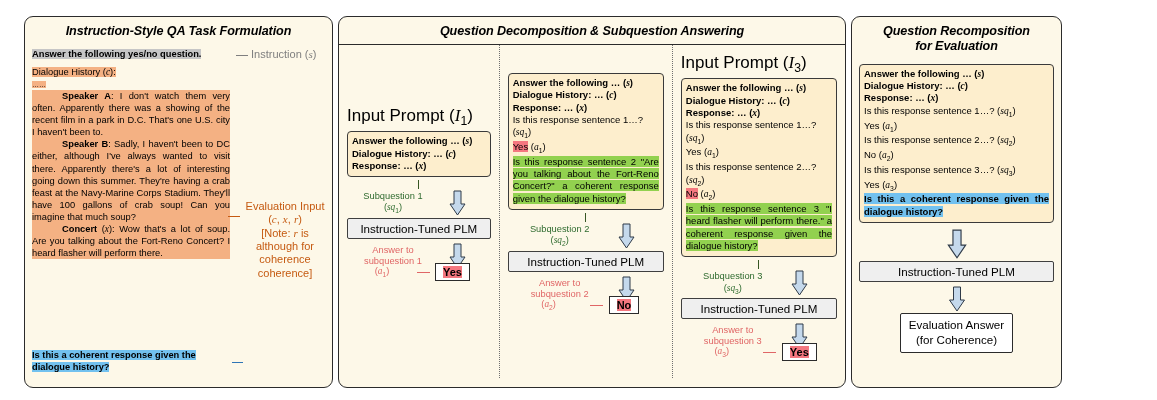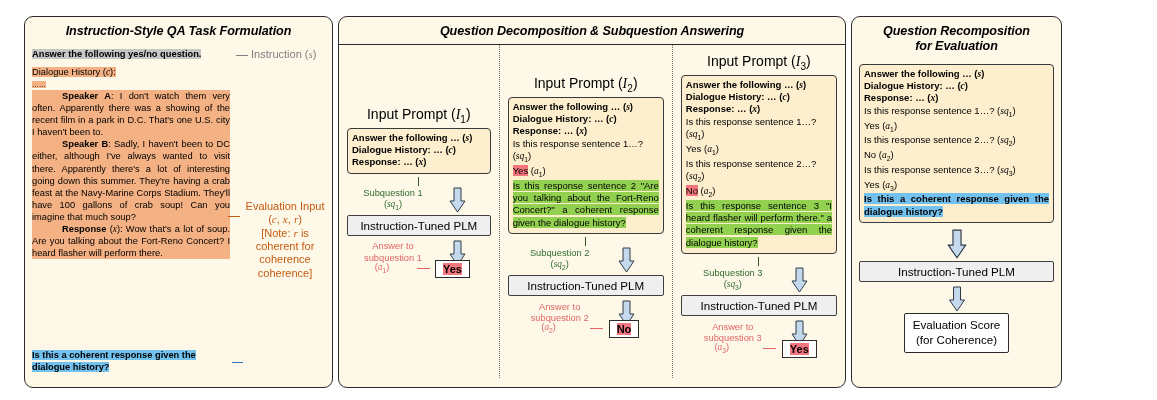--- a/index.html
+++ b/index.html
@@ -77,21 +77,21 @@
   sub{font-size:72%;}
 
   
   .p2-cols{display:flex;height:333px;}
   .p2-col{position:relative;box-sizing:border-box;padding:4px 8px 0 8px;}
   .p2-col.c1{width:188px;}
   .p2-col.c2{width:204px;border-left:1.6px dotted #6f6f6f;}
   .p2-col.c3{width:204px;border-left:1.6px dotted #6f6f6f;}
 
   .prompt-label{
-    text-align:center;font-size:14px;color:#000;
+    font-size:17px;color:#000;
     padding:2px 0 3px 0;
   }
   .prompt-box{
     border:1.5px solid #3a3a3a;
     border-radius:4px;
     background:#fdeecd;
     padding:3px 4px 4px 4px;
     font-size:9.5px;
     line-height:1.30;
   }
@@ -150,29 +150,29 @@
       <div class="dash" style="left:211px;top:11px;"></div>
       <div class="annot" style="left:226px;top:4px;width:84px;text-align:left;">Instruction&nbsp;(<span class="mi">s</span>)</div>
 
       <span class="sp"></span>
 
       <div class="p1-left">
         <div><span class="hl-orange" style="font-weight:normal;">Dialogue History&nbsp;(<span class="mi">c</span>):</span></div>
         <div><span class="hl-orange" style="font-size:7px;">……</span></div>
         <div class="para hl-orange"><b>Speaker A</b>: I don't watch them very often. Apparently there was a showing of the recent film in a park in D.C. That's one U.S. city I haven't been to.</div>
         <div class="para hl-orange"><b>Speaker B</b>: Sadly, I haven't been to DC either, although I've always wanted to visit there. Apparently there's a lot of interesting going down this summer. They're having a crab feast at the Navy-Marine Corps Stadium. They'll have 100 gallons of crab soup! Can you imagine that much soup?</div>
-        <div class="para hl-orange"><b>Response</b> (<span class="mi">x</span>): Wow that's a lot of soup. Are you talking about the Fort-Reno Concert? I heard flasher will perform there.</div>
+        <div class="para hl-orange"><b>Concert</b> (<span class="mi">x</span>): Wow that's a lot of soup. Are you talking about the Fort-Reno Concert? I heard flasher will perform there.</div>
       </div>
 
       <div class="dash orange" style="left:203px;top:172px;"></div>
       <div class="annot orange" style="left:212px;top:116px;width:96px;">
         <span>Evaluation Input</span><br>
         (<span class="mi">c</span>,&nbsp;<span class="mi">x</span>,&nbsp;<span class="mi">r</span>)<br>
         [Note: <span class="mi">r</span> is<br>
-        <span>coherent for</span><br>
+        <span>although for</span><br>
         <span>coherence</span><br>
         <span>coherence]</span>
       </div>
 
       <div class="p1-left" style="position:absolute;left:7px;top:305px;">
         <span class="hl-blue" style="font-weight:bold;">Is this a coherent response given the dialogue history?</span>
       </div>
       <div class="dash blue" style="left:207px;top:318px;width:11px;"></div>
     </div>
   </div>
@@ -219,21 +219,20 @@
         <div class="rowflex" style="margin-top:-6px;">
           <div class="ans-label" style="width:70px;">(<span class="mi">a</span><sub>1</sub>)</div>
           <div style="width:13px;height:0;border-top:1.4px solid #e06666;"></div>
           <div style="width:5px;"></div>
           <div class="ans-box"><span class="hl-red">Yes</span></div>
         </div>
       </div>
 
       <div class="p2-col c2">
         <div style="height:24px;"></div>
-        <div class="prompt-label">Input Prompt (<span class="mi">I</span><sub>2</sub>)</div>
         <div class="prompt-box">
           <span class="ln b">Answer the following … (<span class="mi">s</span>)</span>
           <span class="ln b">Dialogue History: … (<span class="mi">c</span>)</span>
           <span class="ln b">Response: … (<span class="mi">x</span>)</span>
           <span class="ln">Is this response sentence 1…? (<span class="mi">sq</span><sub>1</sub>)</span>
           <span class="ln"><span class="hl-red">Yes</span> (<span class="mi">a</span><sub>1</sub>)</span>
           <span class="ln jline"><span class="hl-green">Is this response sentence 2 "Are you talking about the Fort-Reno Concert?" a coherent response given the dialogue history?</span></span>
         </div>
 
         <div class="stem" style="margin-top:3px;"></div>
@@ -348,20 +347,20 @@
       <div class="plm-box" style="margin-top:2px;">Instruction-Tuned PLM</div>
 
       <div class="center" style="margin-top:4px;">
         <svg class="arrow" style="height:26px;width:20px;" viewBox="0 0 17 26">
           <polygon points="5,1 12,1 12,14 16,14 8.5,25 1,14 5,14" fill="#c5d9ec" stroke="#2f3a48" stroke-width="1"></polygon>
         </svg>
       </div>
 
       <div class="center" style="margin-top:1px;">
         <div class="eval-box">
-          <span>Evaluation Score</span><br>
+          <span>Evaluation Answer</span><br>
           <span>(for Coherence)</span>
         </div>
       </div>
     </div>
   </div>
 
 </div>
 
 </body></html>

